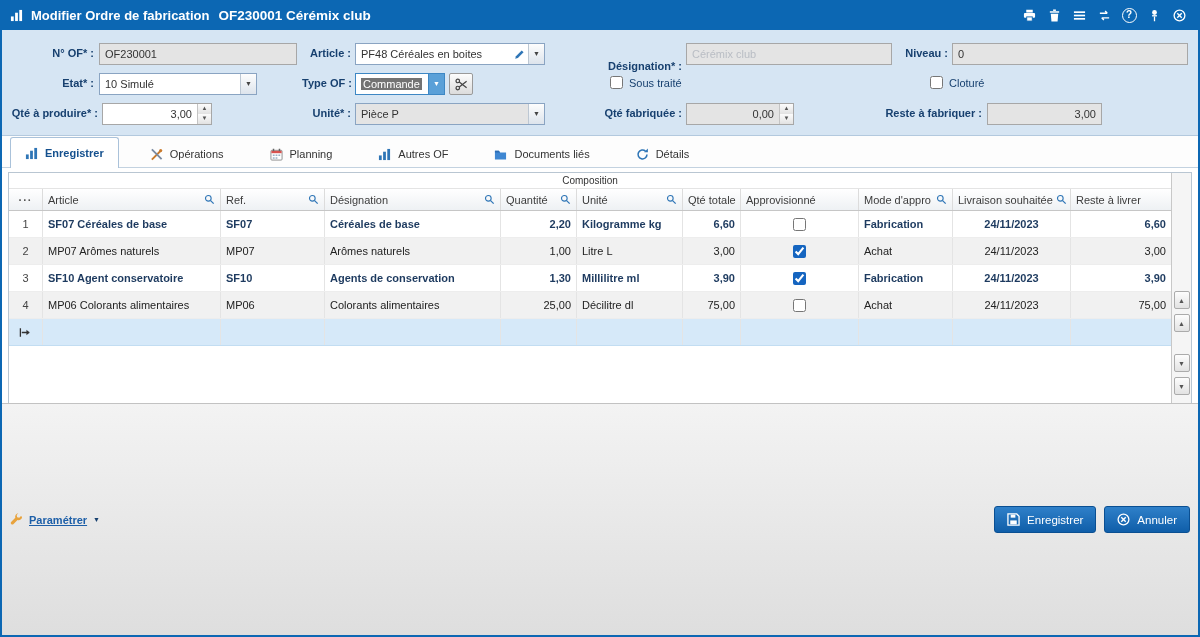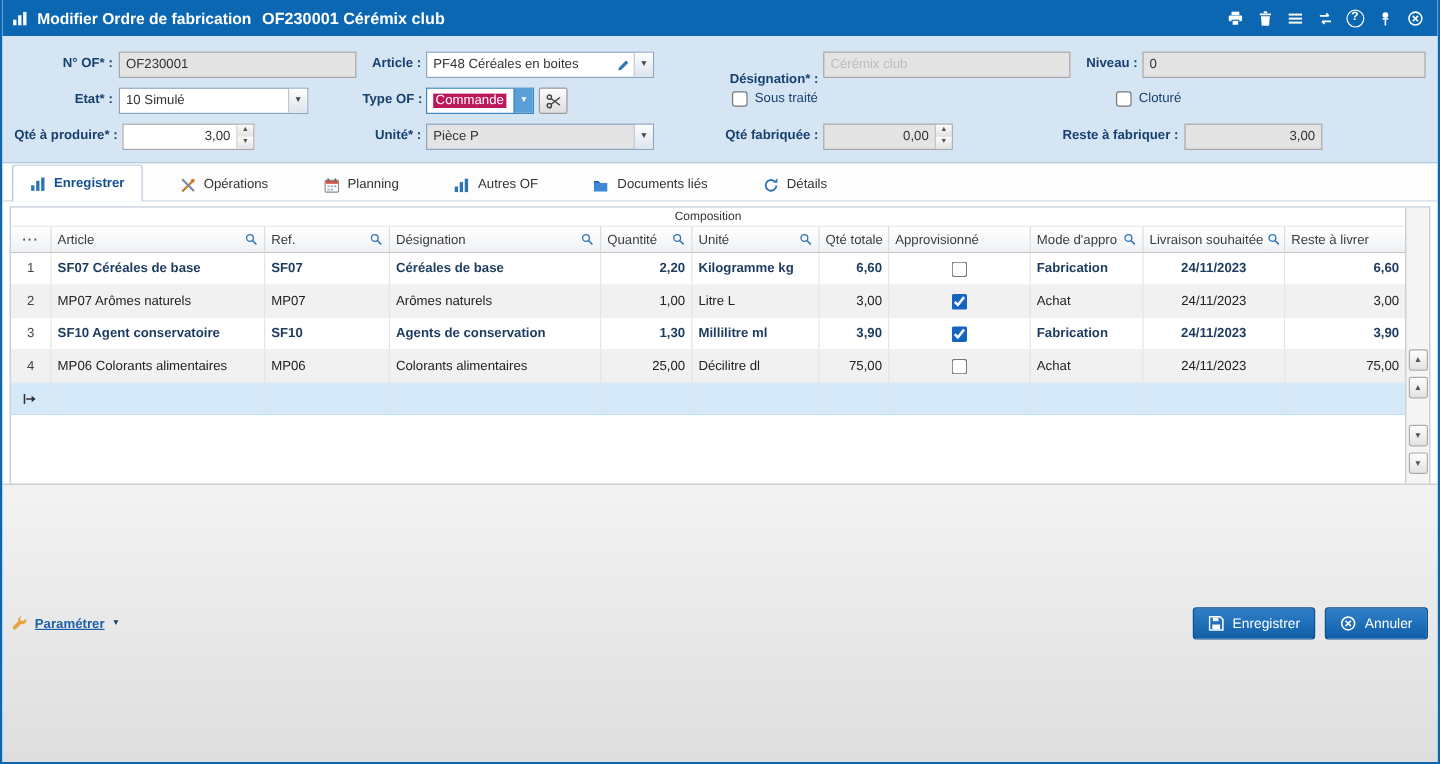--- a/index.html
+++ b/index.html
@@ -21,31 +21,31 @@
   .formhdr { height:106px; background:#d6e5f3; position:relative; border-bottom:1px solid #b3c9de; flex:0 0 auto; }
   .lbl { position:absolute; color:#17406f; font-weight:bold; white-space:nowrap; text-align:right; }
   .fld { position:absolute; height:22px; }
   .fld input { width:100%; height:22px; border:1px solid #a7a7a7; padding:0 5px; font:inherit; color:#333; background:#fff; }
   .fld input.ro { background:#e4e4e4; }
   .fld input.rt { text-align:right; }
   .fld input.faint { color:#b9bdc4; }
   .combo { position:absolute; height:22px; display:flex; border:1px solid #8aa4c2; background:#fff; align-items:center; }
   .combo.ro { background:#e4e4e4; }
   .combo .val { flex:1; padding:0 5px; line-height:20px; overflow:hidden; white-space:nowrap; color:#333; }
-  .combo .val .sel { background:#be185d; color:#fff; padding:0 2px; }
+  .combo .val .sel { background:#737373; color:#fff; padding:0 2px; }
   .combo .pencil { color:#2e75b6; display:flex; margin-right:3px; }
   .combo .cbtn { width:16px; align-self:stretch; background:linear-gradient(#fdfdfd,#dde4ec); border-left:1px solid #bcc7d3; text-align:center; font-size:7px; color:#444; line-height:20px; }
   .combo .cbtn.blue { background:#5aa0d8; color:#fff; border-left:1px solid #3d87c4; }
   .sidebtn { position:absolute; height:22px; width:24px; background:linear-gradient(#fdfdfd,#dcdcdc); border:1px solid #9a9a9a; border-radius:2px; display:flex; align-items:center; justify-content:center; color:#444; cursor:pointer; }
   .spin { position:absolute; height:22px; display:flex; border:1px solid #a7a7a7; background:#fff; }
   .spin.ro { background:#e4e4e4; }
   .spin input { flex:1; min-width:0; border:none; text-align:right; padding:0 5px; font:inherit; background:transparent; color:#333; }
   .spin .ud { width:14px; display:flex; flex-direction:column; border-left:1px solid #c4c4c4; }
   .spin .ud span { flex:1; font-size:6px; line-height:9px; text-align:center; color:#555; background:linear-gradient(#fcfcfc,#e2e2e2); cursor:pointer; }
-  .chk { position:absolute; display:flex; align-items:flex-start; gap:6px; color:#17406f; }
+  .chk { position:absolute; display:flex; align-items:center; gap:6px; color:#17406f; }
   .chk input { width:13px; height:13px; accent-color:#1565c0; }
 
   
   .tabs { height:32px; display:flex; align-items:flex-end; padding:0 8px; background:#fdfdfd; border-bottom:1px solid #c3d2e0; flex:0 0 auto; gap:16px; }
   .tab { height:27px; display:flex; align-items:center; gap:7px; padding:0 14px; color:#333; cursor:pointer; border:1px solid transparent; border-bottom:none; border-radius:3px 3px 0 0; white-space:nowrap; }
   .tab.active { background:#fff; color:#14508e; font-weight:bold; height:31px; border-color:#aac2da; margin-bottom:-1px; }
   .tabico { display:flex; color:#2e75b6; }
 
   
   .content { flex:1; display:flex; flex-direction:column; padding:4px 6px 0; background:#fff; overflow:hidden; }

